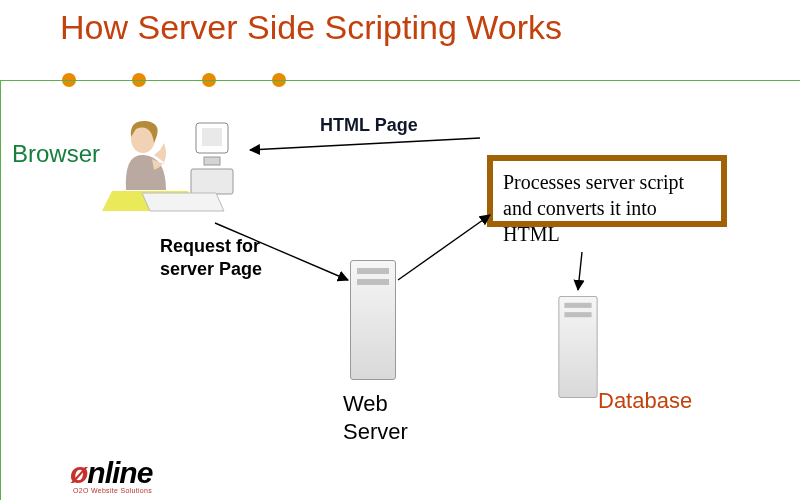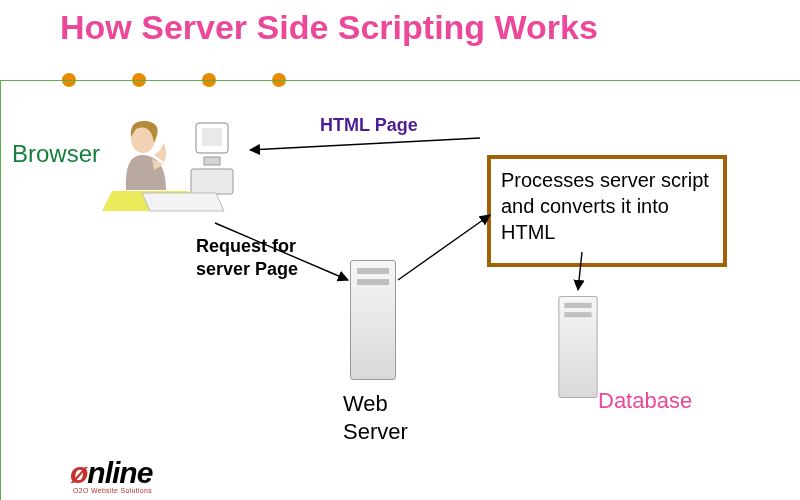--- a/index.html
+++ b/index.html
@@ -1,28 +1,28 @@
 <!DOCTYPE html>
 <html><head>
 <meta charset="utf-8">
 <style>
   * { margin:0; padding:0; box-sizing:border-box; }
   body { width:800px; height:500px; background:#fff; font-family:Arial,Helvetica,sans-serif; position:relative; overflow:hidden; }
-  .title { position:absolute; top:8px; left:60px; font-size:34px; font-weight:700; color:#ec4899; }
+  .title { position:absolute; top:8px; left:60px; font-size:34px; font-weight:400; color:#c2410c; }
   .dots { position:absolute; top:73px; left:62px; display:flex; gap:56px; }
   .dot { width:14px; height:14px; border-radius:50%; background:#e68a00; }
   .hrule { position:absolute; top:80px; left:0; width:800px; height:1px; background:#5bb04c; }
   .vrule { position:absolute; top:80px; left:0; width:1px; height:420px; background:#5bb04c; }
   .browser-label { position:absolute; top:140px; left:12px; font-size:24px; font-weight:400; color:#15803d; }
   .person { position:absolute; top:115px; left:96px; width:150px; height:110px; }
-  .html-label { position:absolute; top:115px; left:320px; font-size:18px; font-weight:700; color:#4c1d95; }
-  .request-label { position:absolute; top:235px; left:160px; font-size:18px; font-weight:700; color:#000; line-height:1.25;margin-left:36px; }
-  .process-box { position:absolute; top:155px; left:487px; width:240px; height:112px; border:4px solid #a16207; padding:8px 10px; font-size:20px; line-height:1.3; }
+  .html-label { position:absolute; top:115px; left:320px; font-size:18px; font-weight:700; color:#0f172a; }
+  .request-label { position:absolute; top:235px; left:160px; font-size:18px; font-weight:700; color:#000; line-height:1.25; }
+  .process-box { position:absolute; top:155px; left:487px; width:240px; height:72px; border:6px solid #a16207; padding:8px 10px; font-size:20px; line-height:1.3;font-family:Liberation Serif, serif; }
   .webserver-label { position:absolute; top:390px; left:343px; font-size:22px; line-height:1.25; color:#000; }
-  .database-label { position:absolute; top:388px; left:598px; font-size:22px; color:#ec4899; }
+  .database-label { position:absolute; top:388px; left:598px; font-size:22px; color:#c2410c; }
   .server-tower { position:absolute; }
   .server-tower.ws { top:260px; left:350px; }
   .server-tower.db { top:287px; left:555px; transform:scale(0.85); }
   .server-body { width:46px; height:120px; background:linear-gradient(#f6f6f6,#d9d9d9); border:1px solid #999; border-radius:3px; position:relative; }
   .server-body::before { content:""; position:absolute; top:7px; left:6px; right:6px; height:6px; background:#bfbfbf; }
   .server-body::after { content:""; position:absolute; top:18px; left:6px; right:6px; height:6px; background:#bfbfbf; }
   .logo { position:absolute; bottom:10px; left:22px; font-size:30px; font-weight:700; font-style:italic; letter-spacing:-1px; color:#000;margin-left:48px; }
   .logo .o { color:#c9302c; }
   .logo-sub { position:absolute; bottom:6px; left:73px; font-size:7px; color:#b33; letter-spacing:0.3px; }
   svg.arrows { position:absolute; top:0; left:0; width:800px; height:500px; pointer-events:none; }

